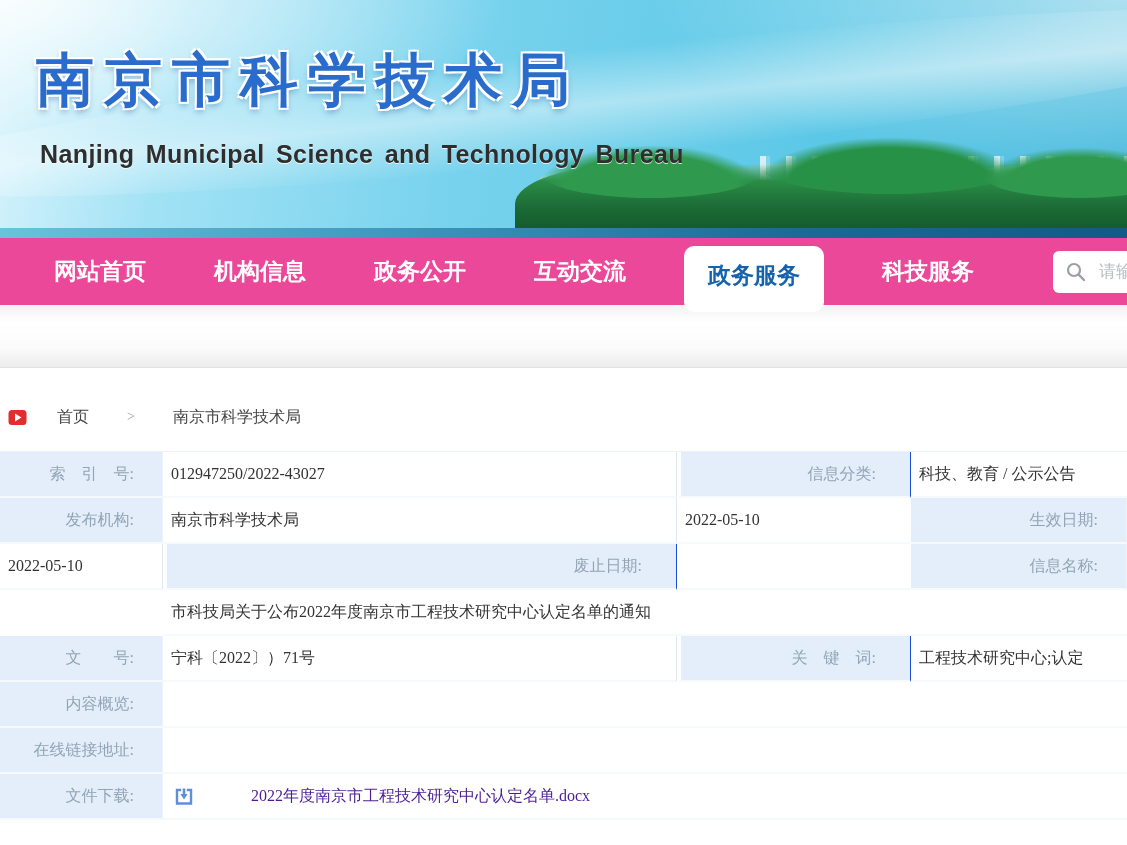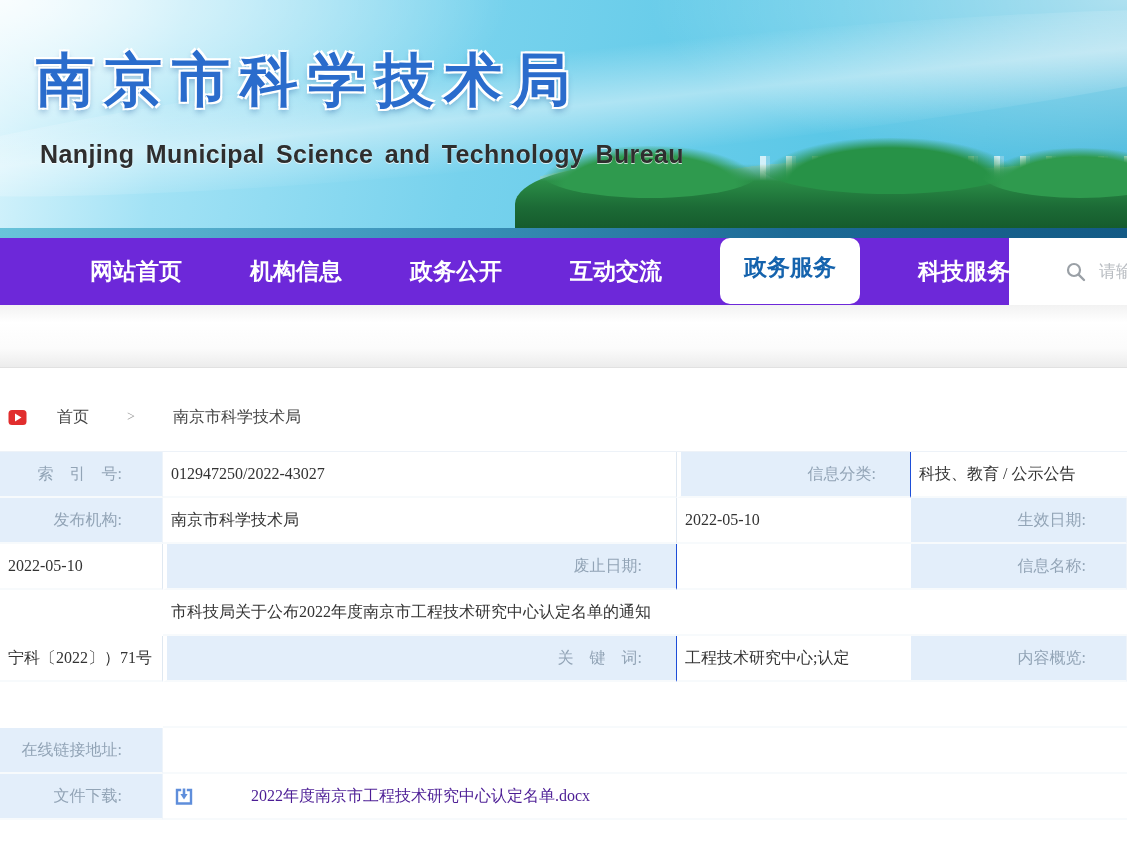--- a/index.html
+++ b/index.html
@@ -35,26 +35,26 @@
   .banner .water { position:absolute; left:0; bottom:0; width:1127px; height:10px;
     background:linear-gradient(90deg,#69c3da 0%,#3f97bd 35%,#1c6a96 70%,#135a85 100%); }
   .banner-title { position:absolute; left:36px; top:42px; font-size:58px; font-weight:bold;
     color:#2a6ccc; letter-spacing:10px; white-space:nowrap;
     text-shadow:-2px -2px 0 #fff, 2px -2px 0 #fff, -2px 2px 0 #fff, 2px 2px 0 #fff, 0 4px 6px rgba(20,80,150,.45); }
   .banner-sub { position:absolute; left:40px; top:140px; font-size:25px; font-weight:bold;
     color:#2e2e2e; letter-spacing:.4px; word-spacing:4px; white-space:nowrap;
     text-shadow:0 1px 0 rgba(255,255,255,.75); }
 
   
-  .nav { position:relative; width:1009px; height:67px; background:#6d28d9; z-index:5;padding-left:36px; }
+  .nav { position:relative; width:1127px; height:67px; background:#ec4899; z-index:5; }
   .nav-inner { display:flex; padding-left:44px; height:67px; }
   .nav-item { display:block; color:#fff; font-size:23px; font-weight:bold; text-decoration:none;
     line-height:67px; padding:0 10px; margin-right:48px; white-space:nowrap; }
   .nav-item.active { background:#fff; color:#1563ad; border-radius:10px;
-    height:66px; line-height:58px; padding:0 24px; position:relative; z-index:6; }
+    margin-top:8px; height:66px; line-height:58px; padding:0 24px; position:relative; z-index:6; }
   .search-box { position:absolute; left:1053px; top:13px; width:220px; height:42px;
     background:#fff; border-radius:6px; display:flex; align-items:center; padding:0 12px; }
   .search-box svg { flex:0 0 auto; }
   .search-input { border:none; outline:none; margin-left:12px; width:160px; font-size:17px;
     color:#8a8f94; background:transparent; font-family:"Liberation Sans","DejaVu Sans",sans-serif; }
   .search-input::placeholder { color:#b9bdc2; }
 
   
   .subnav-strip { width:1127px; height:63px;
     background:linear-gradient(180deg,#f2f2f2 0%,#ffffff 28%,#fbfbfb 70%,#ececec 100%);
@@ -68,21 +68,21 @@
   .crumb-sep { margin:0 22px; color:#9a9a9a; font-size:14px; }
   .crumb-current { color:#444; }
 
   
   .info-table { margin-top:23px; width:1127px; display:grid;
     grid-template-columns:163px 514px 234px 216px; grid-auto-rows:46px;
     border-top:1px solid #edf2f8;
     font-family:"Liberation Serif","DejaVu Serif",serif; font-size:16px; }
   .cell { display:flex; align-items:center; border-bottom:2px solid #f7fafc; overflow:hidden; white-space:nowrap; }
   .lbl { background:#e3eefa; color:#92a4b6; justify-content:flex-end; }
-  .lbl.l { padding-right:40px; border-right:1px solid #eef4fa; }
+  .lbl.l { padding-right:28px; border-right:1px solid #eef4fa; }
   .lbl.r { padding-right:34px; border-left:4px solid #fff; border-right:1px solid #1d4ed8; }
   .val { background:#fff; color:#333; padding-left:8px; }
   .val.mid { border-right:1px solid #dfe8f1; }
   .span3 { grid-column:2 / 5; }
   .dl-icon { display:inline-flex; margin-left:2px; }
   .file-link { color:#4c1d95; text-decoration:none; margin-left:56px; }
 </style>
 </head>
 <body>
 
@@ -145,20 +145,21 @@
   <div class="cell val">2022-05-10</div>
 
   <div class="cell lbl l">生效日期:</div>
   <div class="cell val mid">2022-05-10</div>
   <div class="cell lbl r">废止日期:</div>
   <div class="cell val"></div>
 
   <div class="cell lbl l">信息名称:</div>
   <div class="cell val span3">市科技局关于公布2022年度南京市工程技术研究中心认定名单的通知</div>
 
+  <div class="cell lbl l">文　　号:</div>
   <div class="cell val mid">宁科〔2022〕）71号</div>
   <div class="cell lbl r">关　键　词:</div>
   <div class="cell val">工程技术研究中心;认定</div>
 
   <div class="cell lbl l">内容概览:</div>
   <div class="cell val span3"></div>
 
   <div class="cell lbl l">在线链接地址:</div>
   <div class="cell val span3"></div>
 

